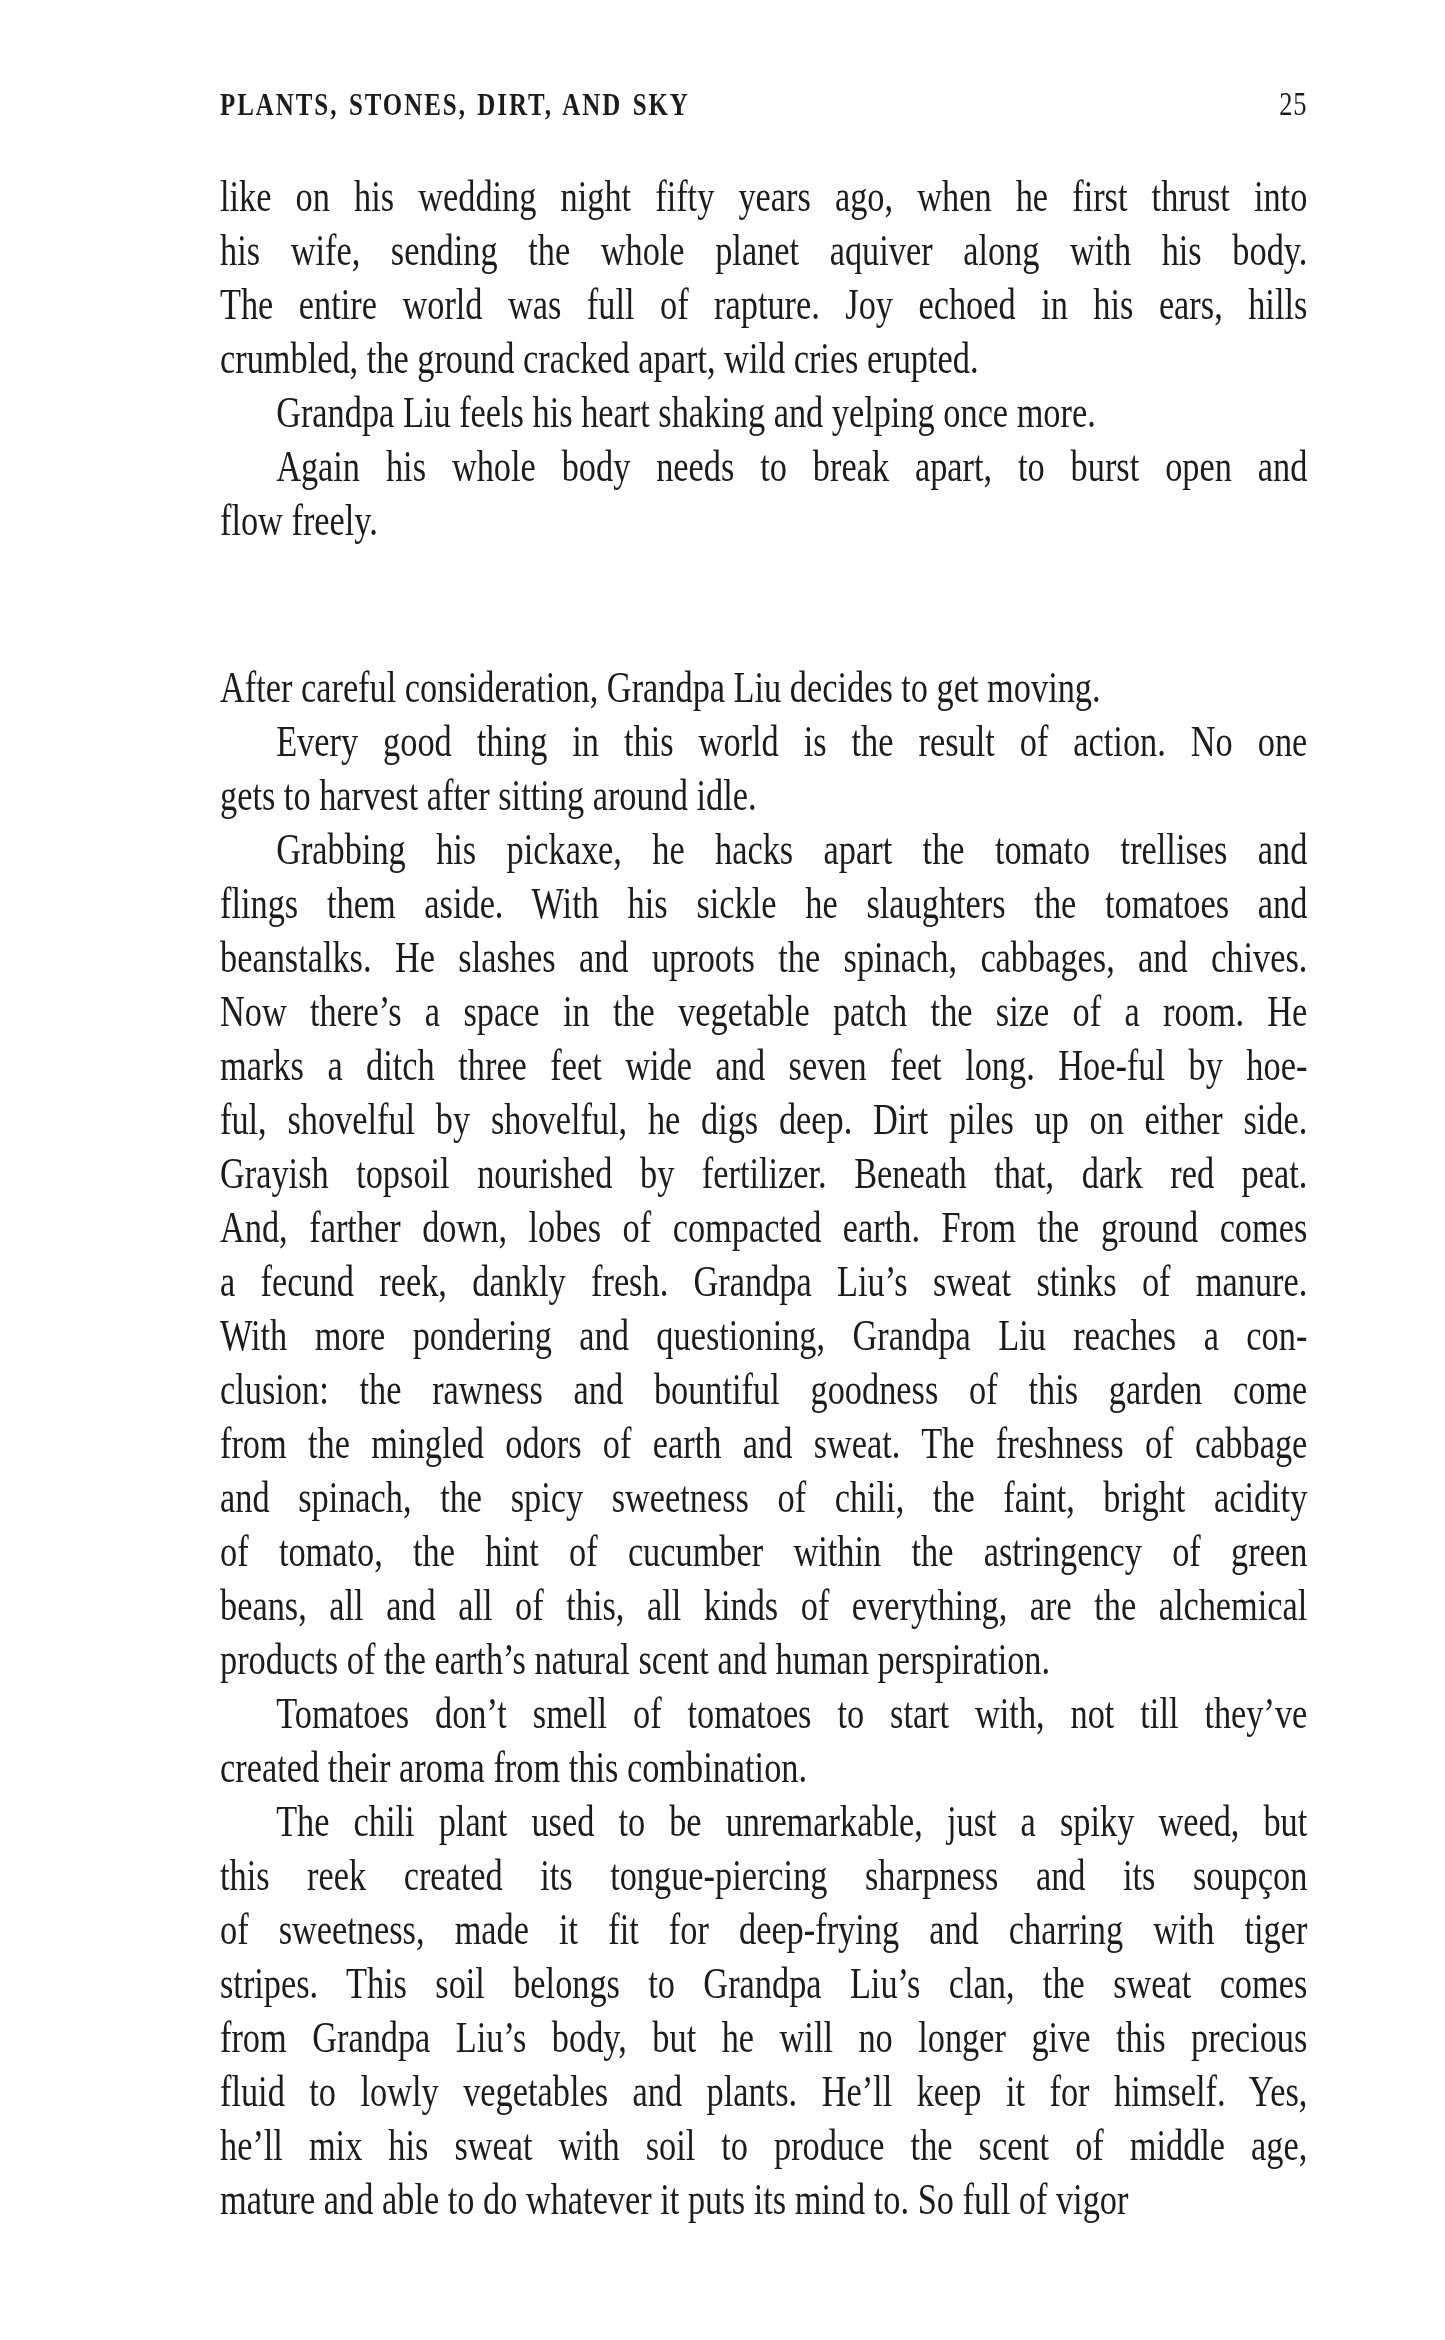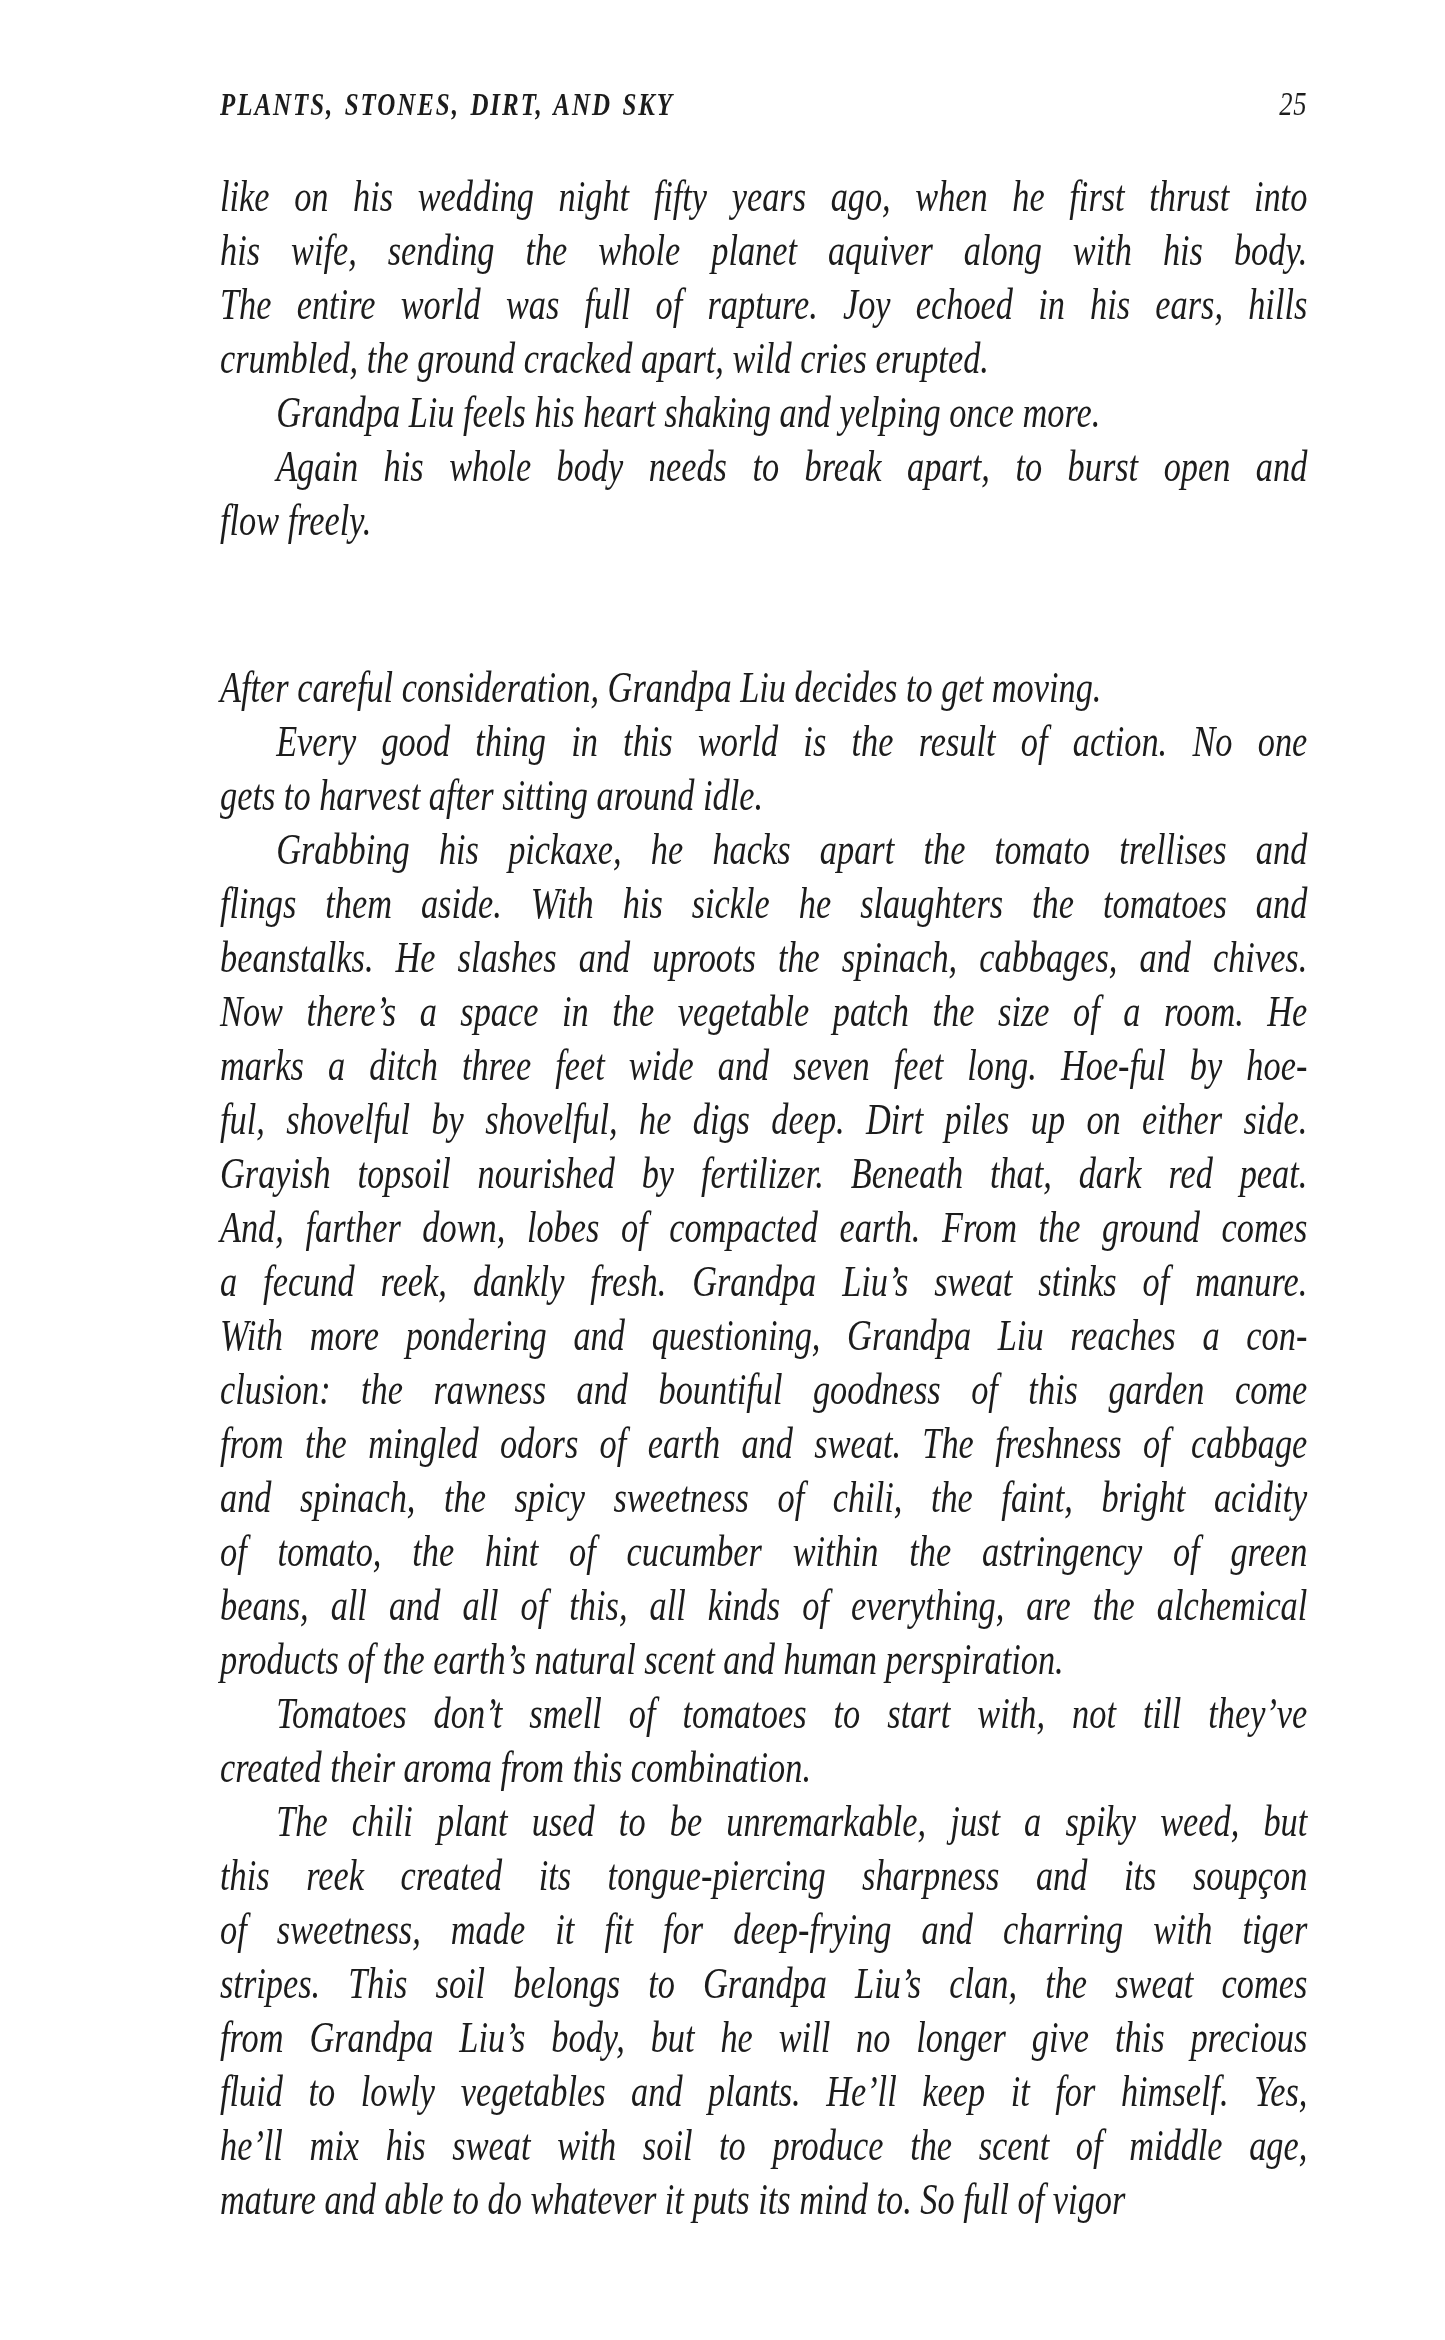--- a/index.html
+++ b/index.html
@@ -15,21 +15,20 @@
     position: relative;
     height: 2340px;
     overflow: hidden;
     font-family: "Liberation Serif", "DejaVu Serif", serif;
     color: var(--text-color);
   }
   .page {
     position: absolute;
     inset: 0;
     background: var(--bg-color);
-    font-style: italic;
   }
   
   .content {
     position: absolute;
     left: 220px;
     top: 0;
     width: 1394px;
     transform: scaleX(0.78);
     transform-origin: top left;
   }

